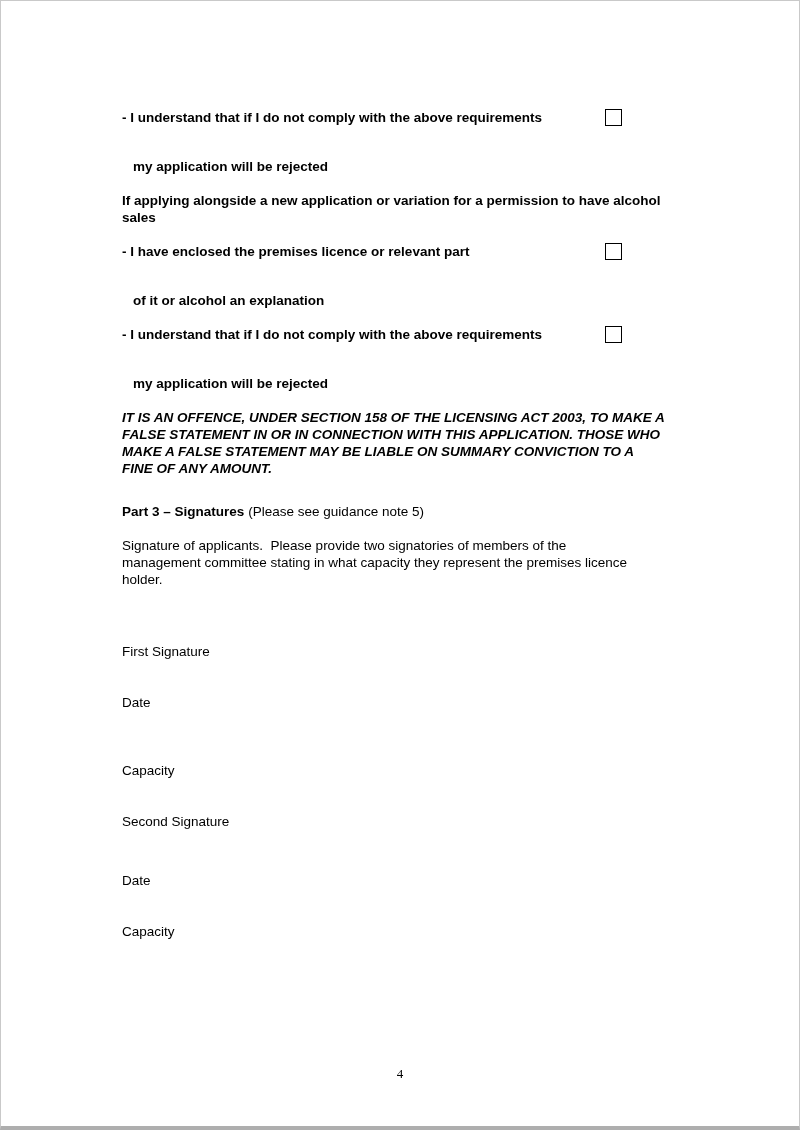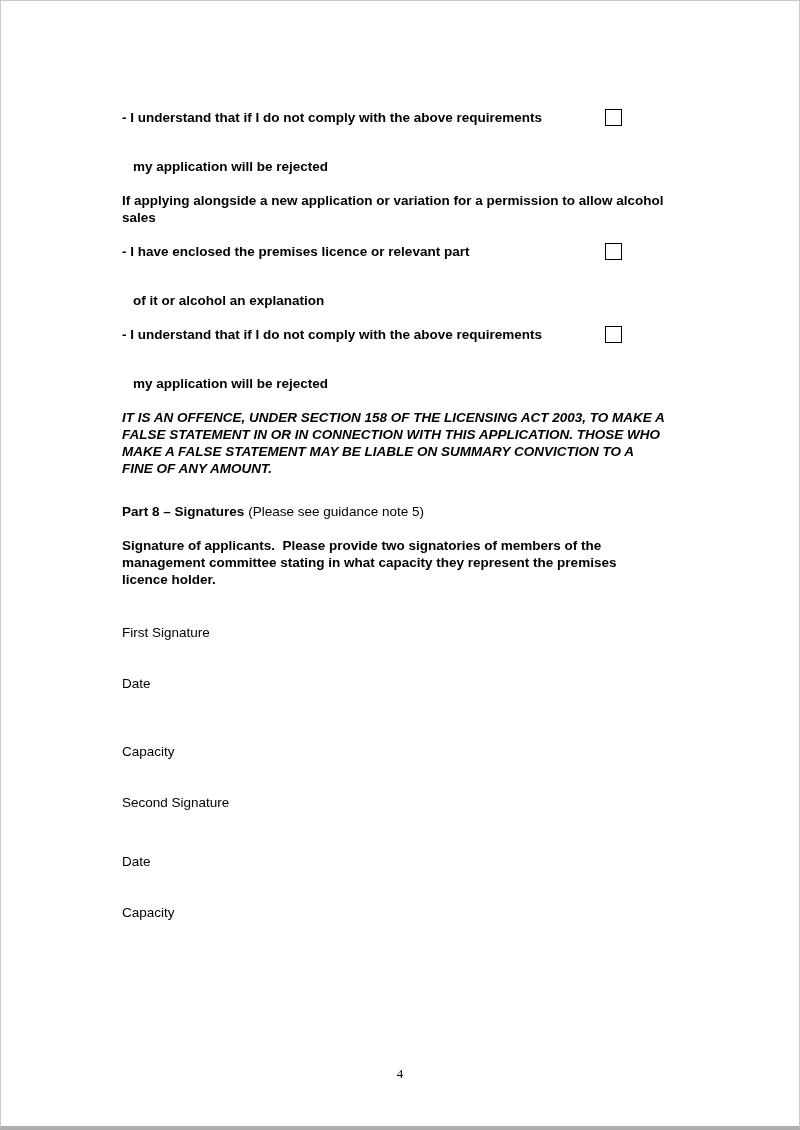--- a/index.html
+++ b/index.html
@@ -57,22 +57,21 @@
     margin-bottom: 26px;
     font-style: italic;
   }
 
   .part3-heading { margin-bottom: 17px; }
   .part3-heading .guidance { margin-left: 4px; font-weight: 400; }
 
   .intro {
     max-width: 505px;
     white-space: pre-wrap;
-    margin-bottom: 36px;
-    font-weight: bold;
+    margin-bottom: 55px;
   }
 
   .sig-label { font-weight: 400; }
   .mb34 { margin-bottom: 34px; }
   .mb42 { margin-bottom: 42px; }
   .mb51 { margin-bottom: 51px; }
 
   .page-number {
     position: absolute;
     left: 0;
@@ -90,21 +89,21 @@
   <div class="content">
 
     <div class="check-row">
       <div class="txt bold">
         <div>- I understand that if I do not comply with the above requirements</div>
         <div class="indent">my application will be rejected</div>
       </div>
       <span class="checkbox"></span>
     </div>
 
-    <p class="para bold maxw">If applying alongside a new application or variation for a permission to allow alcohol sales</p>
+    <p class="para bold maxw">If applying alongside a new application or variation for a permission to have alcohol sales</p>
 
 
     <div class="check-row">
       <div class="txt bold">
         <div>- I have enclosed the premises licence or relevant part</div>
         <div class="indent">of it or alcohol an explanation</div>
       </div>
       <span class="checkbox"></span>
     </div>
 
@@ -112,21 +111,21 @@
       <div class="txt bold">
         <div>- I understand that if I do not comply with the above requirements</div>
         <div class="indent">my application will be rejected</div>
       </div>
       <span class="checkbox"></span>
     </div>
 
     <p class="para bold offence">IT IS AN OFFENCE, UNDER SECTION 158 OF THE LICENSING ACT 2003, TO MAKE A FALSE STATEMENT IN OR IN CONNECTION WITH THIS APPLICATION. THOSE WHO MAKE A FALSE STATEMENT MAY BE LIABLE ON SUMMARY CONVICTION TO A FINE OF ANY AMOUNT.</p>
 
     <div class="part3-heading">
-      <span class="bold">Part 8 – Signatures</span><span class="guidance">(Please see guidance note 5)</span>
+      <span class="bold">Part 3 – Signatures</span><span class="guidance">(Please see guidance note 5)</span>
     </div>
 
     <p class="para intro">Signature of applicants.  Please provide two signatories of members of the management committee stating in what capacity they represent the premises licence holder.</p>
 
     <div class="sig-label mb34">First Signature</div>
     <div class="sig-label mb51">Date</div>
     <div class="sig-label mb34">Capacity</div>
     <div class="sig-label mb42">Second Signature</div>
     <div class="sig-label mb34">Date</div>
     <div class="sig-label">Capacity</div>

